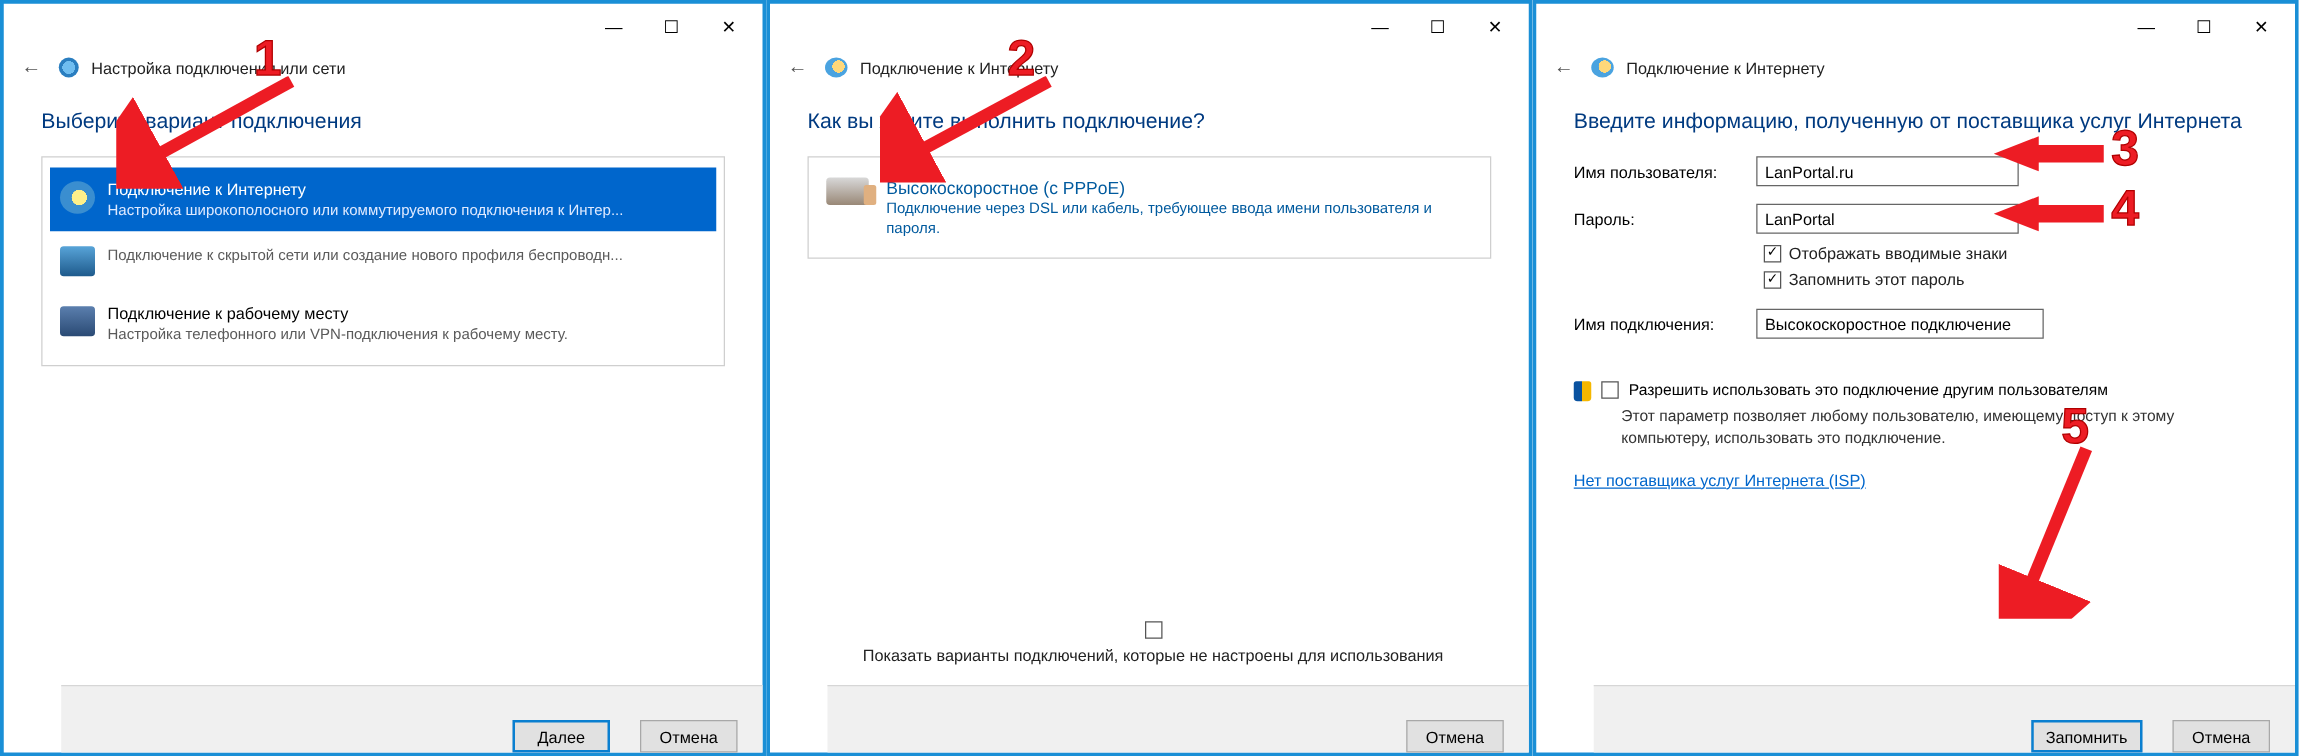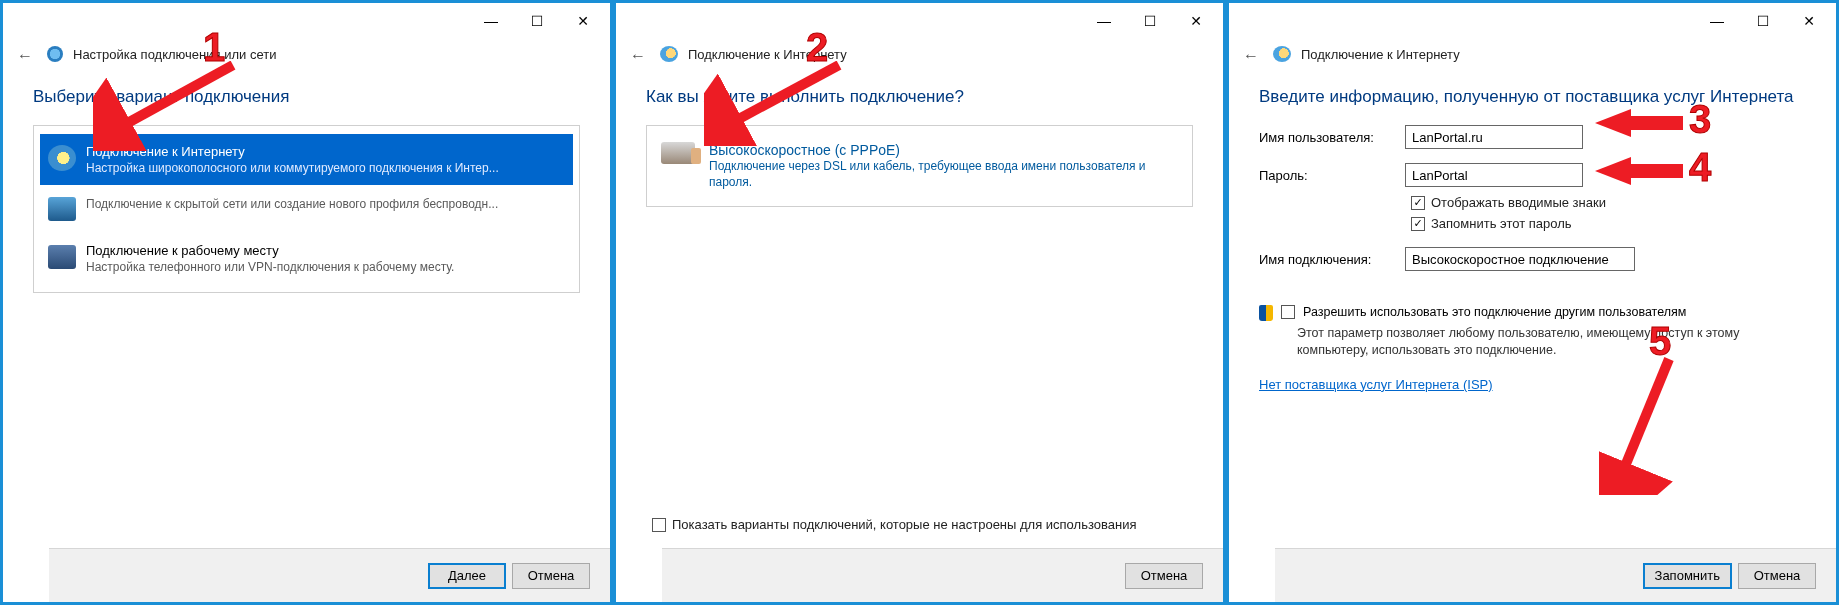--- a/index.html
+++ b/index.html
@@ -111,38 +111,38 @@
 
   .check-row { display:flex; align-items:center; gap:6px; font-size:13px; color:#222; }
   .check-row.indent { margin-left: 152px; }
   .chk { width:14px; height:14px; border:1px solid #555; display:inline-flex; align-items:center; justify-content:center; font-size:11px; line-height:1; color:#000;}
   .chk.checked::before { content:"✓"; }
 
   
   .form-row { display:flex; align-items:center; margin-bottom:14px; }
   .form-row .lab { width: 146px; font-size:13px; color:#000; }
   .form-row input.txt {
-    width: 178px; height:24px; border:1px solid #666; padding:2px 6px; font-size:13px;
+    width: 210px; height:24px; border:1px solid #666; padding:2px 6px; font-size:13px;
   }
   .perm-block { margin-top: 20px; font-size:12.5px; color:#222; }
   .perm-head { display:flex; align-items:flex-start; gap:8px; }
   .shield { width:14px; height:16px; background: linear-gradient(90deg,#0a52a0 50%, #f5b700 50%); border-radius: 2px 2px 3px 3px; }
   .perm-text { color:#000; }
   .perm-desc { margin-left: 38px; margin-top:4px; color:#333; line-height:1.35; }
   .isp-link { margin-top:18px; font-size:13px; color:#0066cc; text-decoration: underline; cursor:pointer; }
 
   .footer {
     height: 54px;
     background: #f0f0f0;
     border-top: 1px solid #d6d6d6;
     display:flex;
     justify-content:flex-end;
-    align-items:center;
+    align-items:flex-end;
     padding-right: 20px;
-    gap: 6px;
+    gap: 24px;
     margin-left: 46px;
   }
   .btn {
     min-width: 78px;
     height: 26px;
     font-size: 13px;
     background: #e1e1e1;
     border: 1px solid #a8a8a8;
     display:flex; align-items:center; justify-content:center;
     padding: 0 10px;
@@ -246,21 +246,21 @@
           </div>
         <div>
           <div class="t1">Высокоскоростное (с PPPoE)</div>
           <div class="t2">Подключение через DSL или кабель, требующее ввода имени пользователя и пароля.</div>
         </div>
       </div>
     </div>
 
     <div style="flex:1"></div>
 
-    <div class="check-row" style="margin:0 0 10px 6px;">
+    <div class="check-row" style="margin:0 0 10px 6px;flex-direction:column;">
       <span class="chk"></span>
       <span>Показать варианты подключений, которые не настроены для использования</span>
     </div>
 
     <div class="num" style="top:-44px; left:190px;">2</div>
     <svg style="position:absolute; top:-8px; left:88px; width:160px; height:85px; pointer-events:none">
       <defs>
           <marker id="ah2" markerWidth="10" markerHeight="10" refX="2" refY="5" orient="auto">
             <path d="M0,0 L10,5 L0,10 z" fill="#ed1c24"></path>
           </marker>

